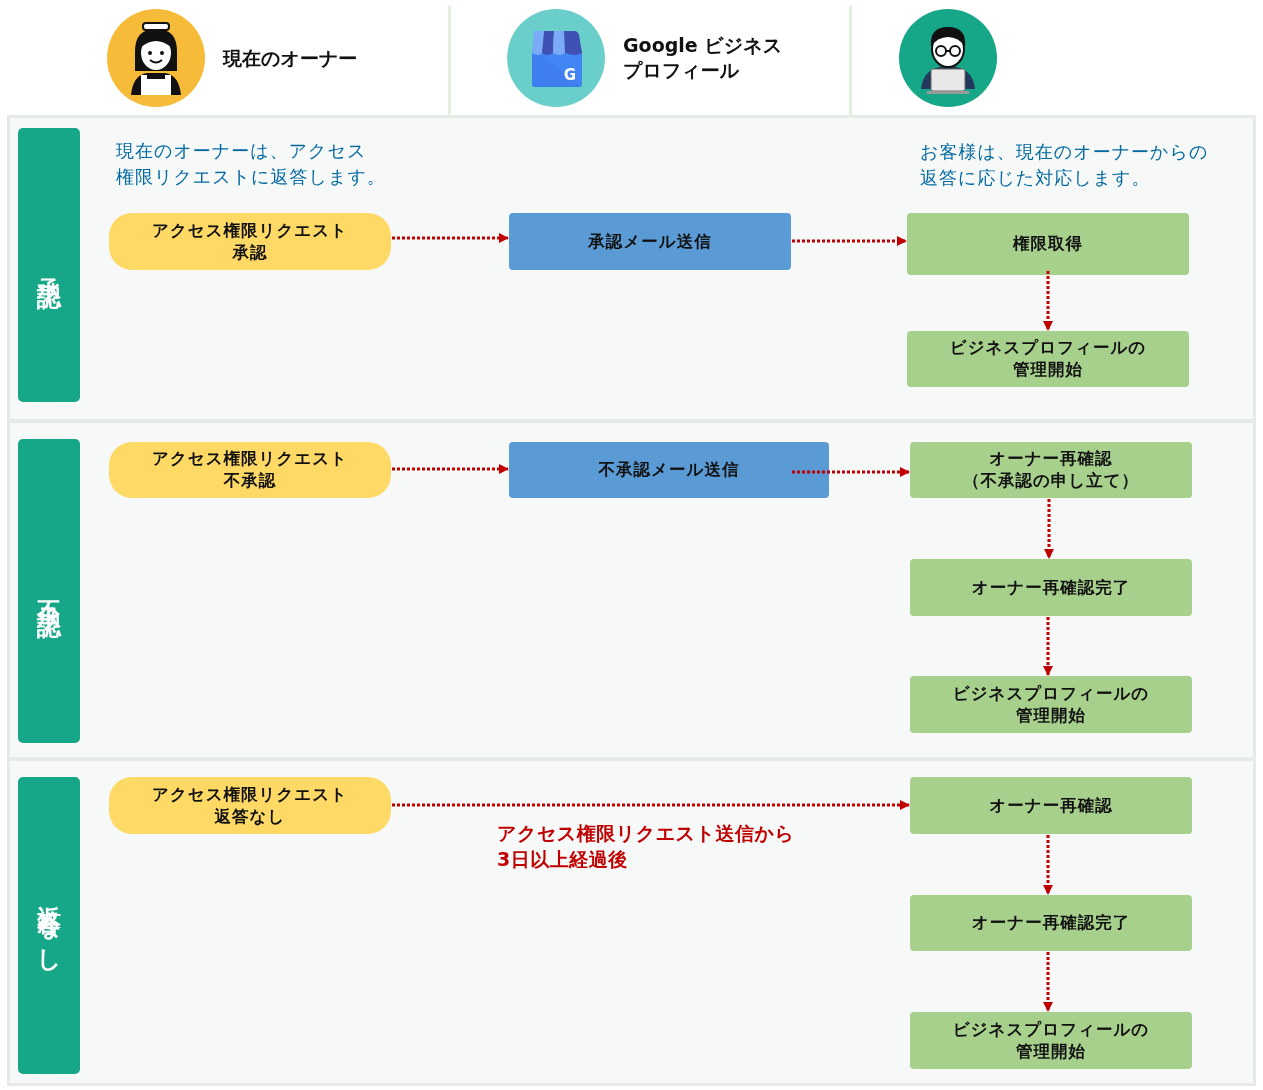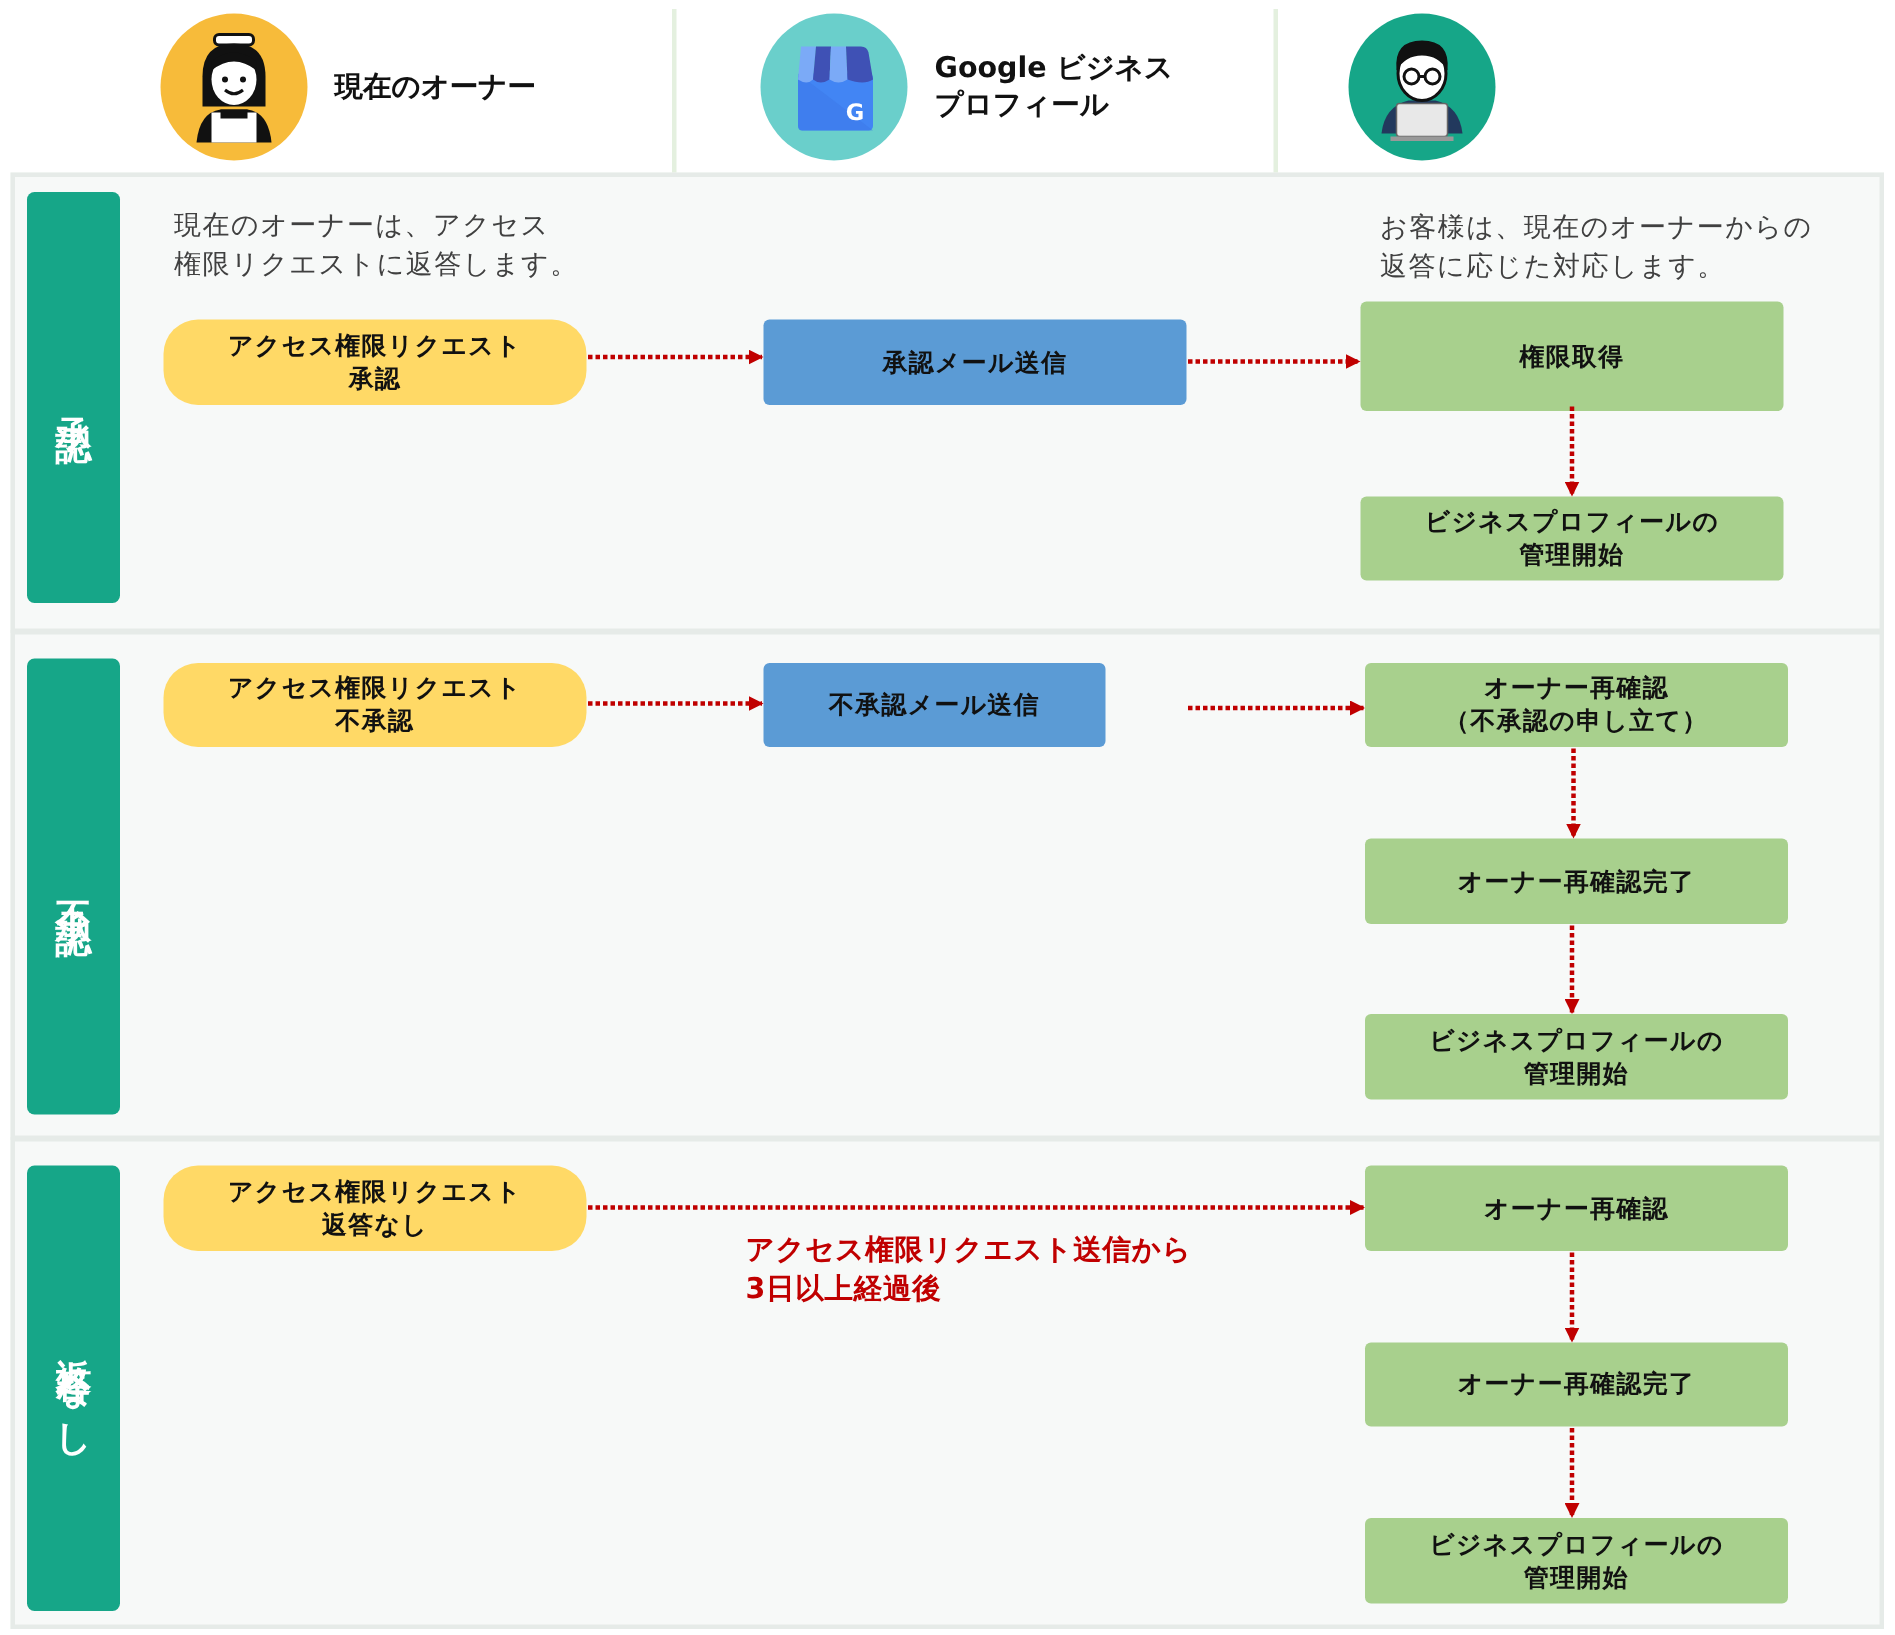--- a/index.html
+++ b/index.html
@@ -9,21 +9,21 @@
   .col-divider { position: absolute; top: 6px; width: 3px; height: 1080px; background: #e4f0df; }
 
   .header-cell { position: absolute; top: 6px; height: 104px; display: flex; align-items: center; }
   .avatar { width: 98px; height: 98px; border-radius: 50%; flex: none; position: relative; overflow: hidden; }
   .header-title { font-weight: bold; font-size: 19px; line-height: 25px; margin-left: 18px; white-space: pre-line; color: #111; }
 
   .lane { position: absolute; left: 7px; width: 1249px; background: #f7f9f8; border: 3px solid #e6ebe8; }
   .lane-label { position: absolute; left: 18px; width: 62px; background: #16a688; border-radius: 5px; color: #fff; font-weight: bold; font-size: 24px; display: flex; align-items: center; justify-content: center; }
   .lane-label span { writing-mode: vertical-rl; text-orientation: upright; letter-spacing: 6px; }
 
-  .note { position: absolute; font-size: 18px; line-height: 26px; color: #404040; white-space: pre-line; letter-spacing: 1px; }
+  .note { position: absolute; font-size: 18px; line-height: 26px; color: #0369a1; white-space: pre-line; letter-spacing: 1px; }
 
   .box { position: absolute; border-radius: 4px; display: flex; align-items: center; justify-content: center; text-align: center; font-weight: bold; font-size: 16.5px; line-height: 22px; white-space: pre-line; color: #111; letter-spacing: 1px; }
   .box.yellow { background: #ffd966; border-radius: 23px; }
   .box.blue { background: #5b9bd5; }
   .box.green { background: #a8d08d; }
 
   .arrow-svg { position: absolute; left: 0; top: 0; width: 1263px; height: 1090px; pointer-events: none; }
 
   .red-note { position: absolute; left: 497px; top: 820px; font-size: 19px; line-height: 26px; font-weight: bold; color: #c00000; white-space: pre-line; letter-spacing: 0.5px; }
 </style>
@@ -86,31 +86,31 @@
 <div class="lane-label" style="top:128px; height:274px;">
     <span>承認</span>
   </div>
 <div class="note" style="left:116px; top:138px;">現在のオーナーは、アクセス
 権限リクエストに返答します。</div>
 <div class="note" style="left:896px; top:139px;margin-left:24px;">お客様は、現在のオーナーからの
 返答に応じた対応します。</div>
 <div class="box yellow" style="left:109px; top:213px; width:282px; height:57px;">アクセス権限リクエスト
 承認</div>
 <div class="box blue" style="left:509px; top:213px; width:282px; height:57px;">承認メール送信</div>
-<div class="box green" style="left:907px; top:201px; width:282px; height:73px;">権限取得</div>
+<div class="box green" style="left:907px; top:213px; width:282px; height:62px;">権限取得</div>
 <div class="box green" style="left:907px; top:331px; width:282px; height:56px;">ビジネスプロフィールの
 管理開始</div>
 
 <div class="lane" style="top:420px; height:340px;"></div>
 <div class="lane-label" style="top:439px; height:304px;">
     <span>不承認</span>
   </div>
 <div class="box yellow" style="left:109px; top:442px; width:282px; height:56px;">アクセス権限リクエスト
 不承認</div>
-<div class="box blue" style="left:509px; top:442px; width:228px; height:56px;">不承認メール送信</div>
+<div class="box blue" style="left:509px; top:442px; width:320px; height:56px;">不承認メール送信</div>
 <div class="box green" style="left:910px; top:442px; width:282px; height:56px;">オーナー再確認
 （不承認の申し立て）</div>
 <div class="box green" style="left:910px; top:559px; width:282px; height:57px;">オーナー再確認完了</div>
 <div class="box green" style="left:910px; top:676px; width:282px; height:57px;">ビジネスプロフィールの
 管理開始</div>
 
 <div class="lane" style="top:758px; height:328px;"></div>
 <div class="lane-label" style="top:777px; height:297px;">
     <span>返答なし</span>
   </div>

